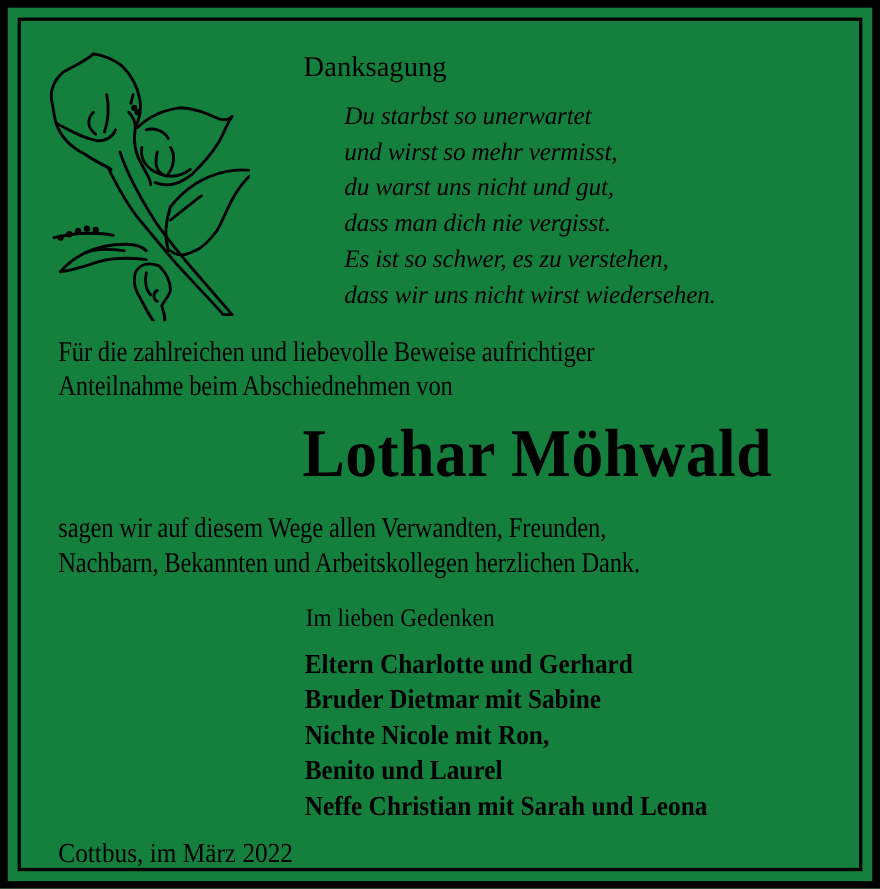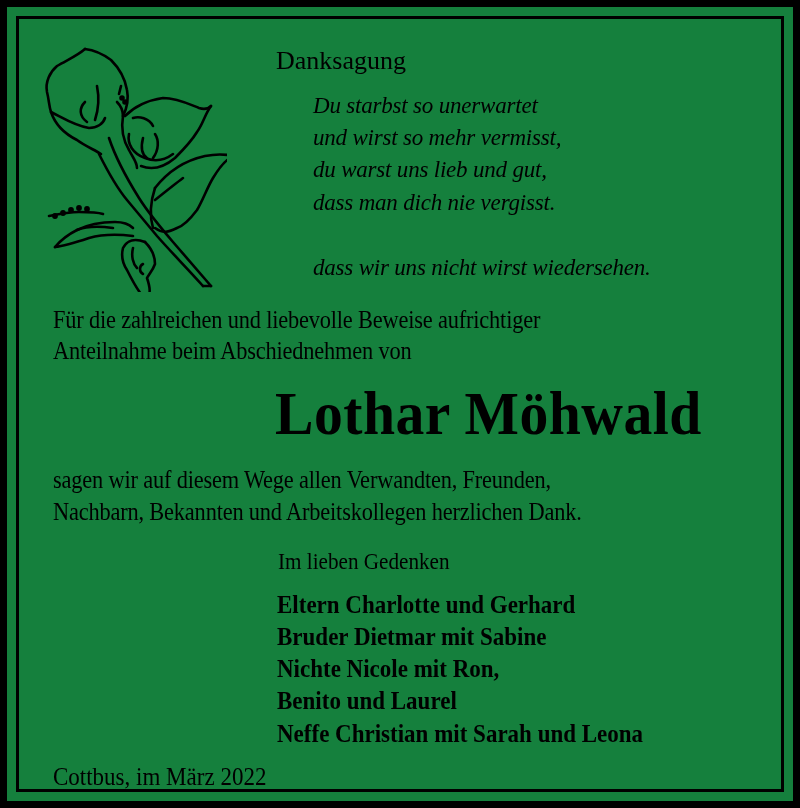--- a/index.html
+++ b/index.html
@@ -72,22 +72,23 @@
     <path d="M108 200 C98 196 90 198 86 206 C84 214 86 222 90 228 C94 236 98 244 104 252"></path>
     <path d="M108 200 C114 206 118 214 118 222 C116 228 112 232 110 236 C112 242 114 248 112 252"></path>
     <path d="M96 206 C94 214 96 222 100 226"></path>
     <path d="M106 222 C102 224 102 230 106 232"></path>
   </svg>
 
   <div class="t serif heading">Danksagung</div>
 
   <div class="t serif poem" style="top: 87px;">Du starbst so unerwartet</div>
   <div class="t serif poem" style="top: 119px;">und wirst so mehr vermisst,</div>
-  <div class="t serif poem" style="top: 151px;">du warst uns lieb und gut,</div>
+  <div class="t serif poem" style="top: 151px;">du warst uns nicht und gut,</div>
   <div class="t serif poem" style="top: 184px; text-align: center;">dass man dich nie vergisst.</div>
+  <div class="t serif poem" style="top: 217px;">Es ist so schwer, es zu verstehen,</div>
   <div class="t serif poem" style="top: 249px;">dass wir uns nicht wirst wiedersehen.</div>
 
   <div class="t serif body-text" style="top: 300px;">Für die zahlreichen und liebevolle Beweise aufrichtiger</div>
   <div class="t serif body-text" style="top: 331px;">Anteilnahme beim Abschiednehmen von</div>
 
   <div class="t serif name">Lothar Möhwald</div>
 
   <div class="t serif body-text" style="top: 460px;">sagen wir auf diesem Wege allen Verwandten, Freunden,</div>
   <div class="t serif body-text" style="top: 492px;">Nachbarn, Bekannten und Arbeitskollegen herzlichen Dank.</div>
 

